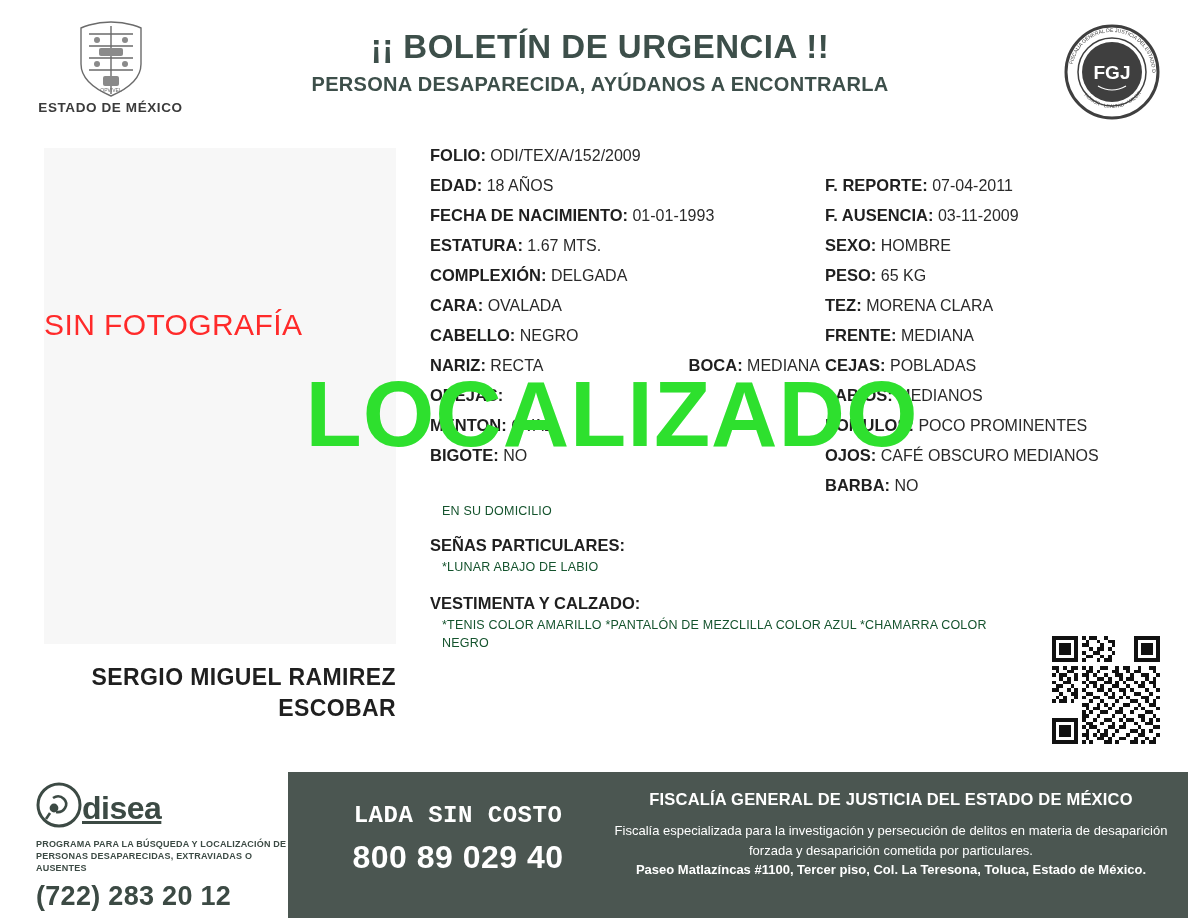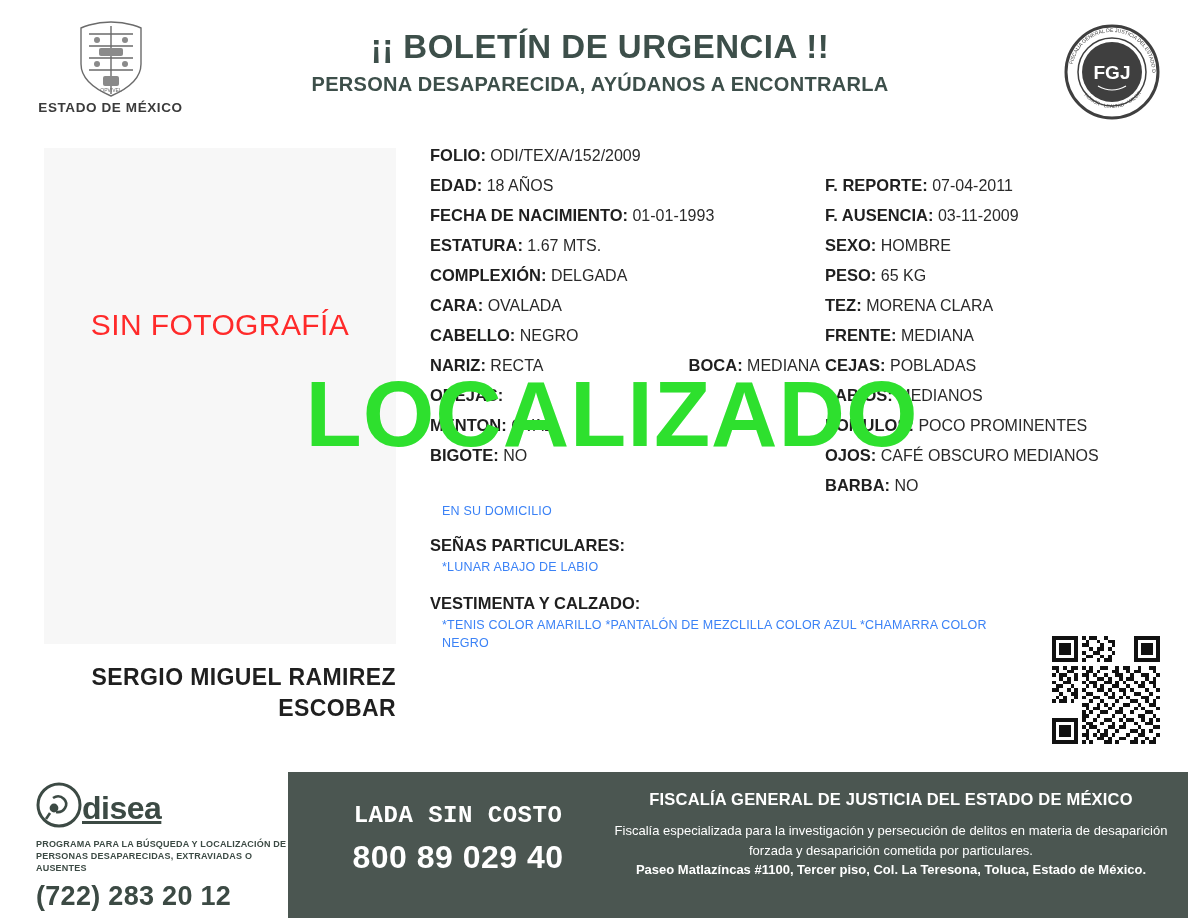--- a/index.html
+++ b/index.html
@@ -82,21 +82,20 @@
     top: 148px;
     width: 352px;
     height: 496px;
     background: #f7f7f7;
   }
   .no-photo-text {
     position: absolute;
     top: 160px;
     left: 0;
     width: 100%;
-    text-align: center;
     color: #ff2a2a;
     font-size: 30px;
     letter-spacing: 0.4px;
   }
   .person-name {
     position: absolute;
     left: 44px;
     top: 662px;
     width: 352px;
     text-align: right;
@@ -142,21 +141,21 @@
     color: #2a2a2a;
     font-size: 16px;
   }
   .blk {
     margin-top: 4px;
     line-height: 1.45;
   }
   .blk .lbl { font-size: 16.5px; }
   .blk .sub {
     font-size: 12.5px;
-    color: #3b82f6;
+    color: #14532d;
     padding-left: 12px;
     letter-spacing: 0.2px;
     line-height: 1.45;
   }
 
   
   .watermark {
     position: absolute;
     left: 0;
     top: 368px;

